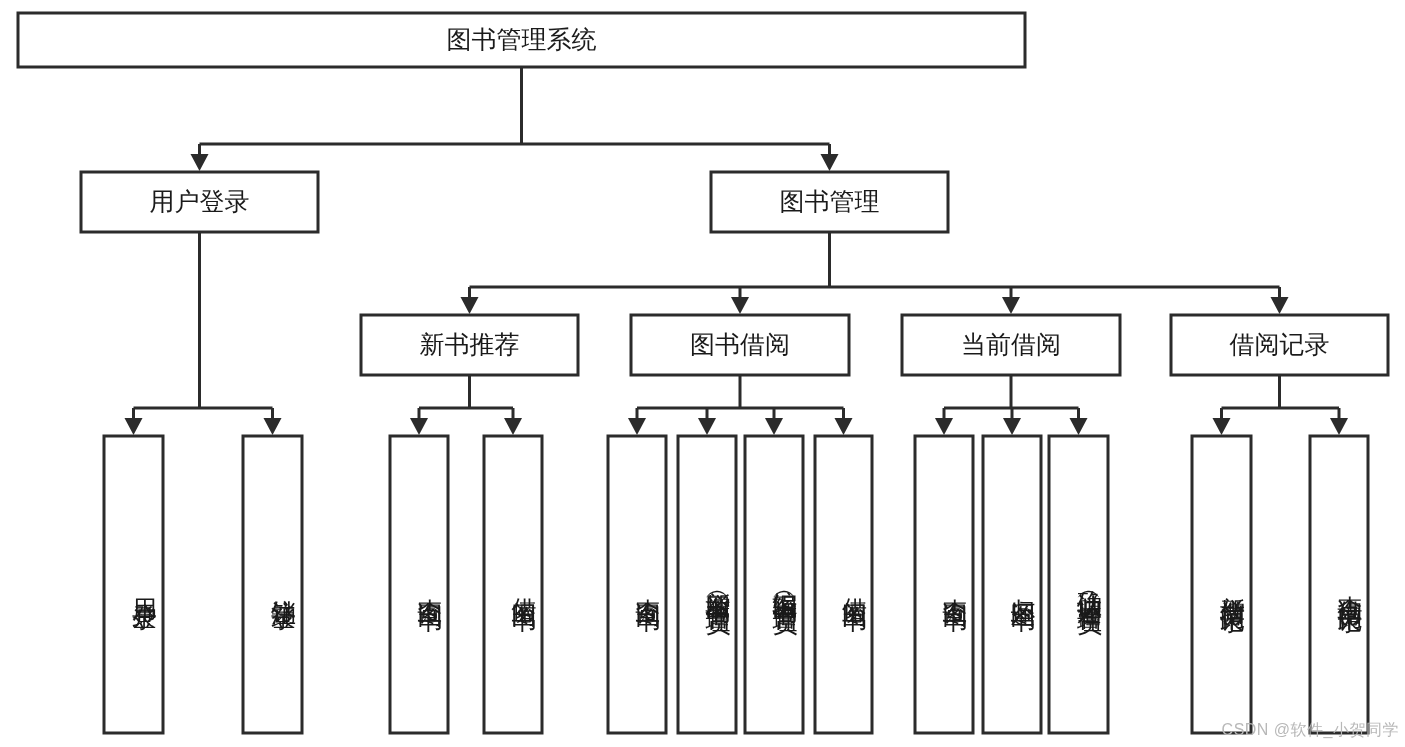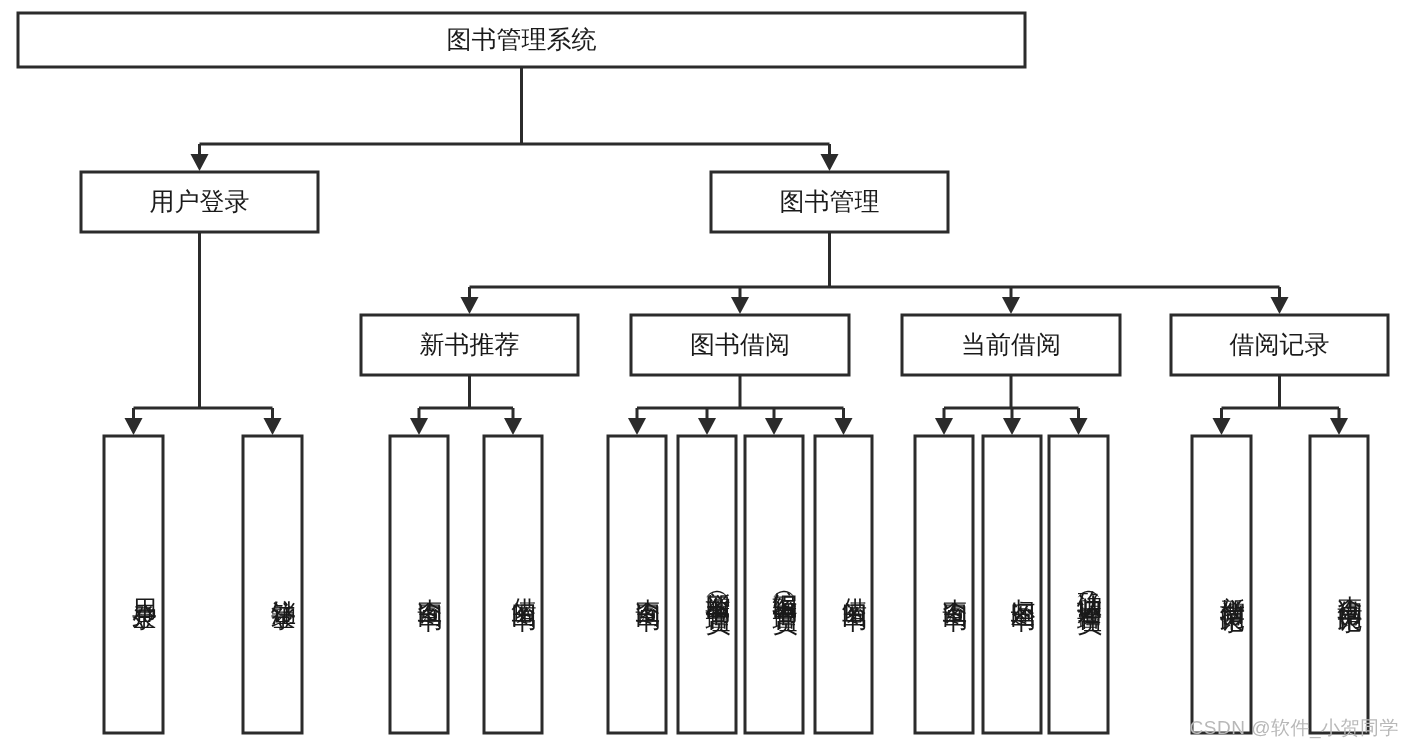--- a/index.html
+++ b/index.html
@@ -48,21 +48,21 @@
   }
   .arrow-head {
     fill: #2b2b2b;
     stroke: none;
   }
   .watermark {
     position: absolute;
     right: 6px;
     bottom: 6px;
     font-family: "Liberation Sans", "DejaVu Sans", sans-serif;
-    font-size: 19px;
+    font-size: 16px;
     color: #b8b8b8;
     white-space: nowrap;
     letter-spacing: 0.5px;
     user-select: none;
   }
 </style>
 </head>
 <body>
 
 <svg id="diagram" viewBox="0 0 1405 747">

